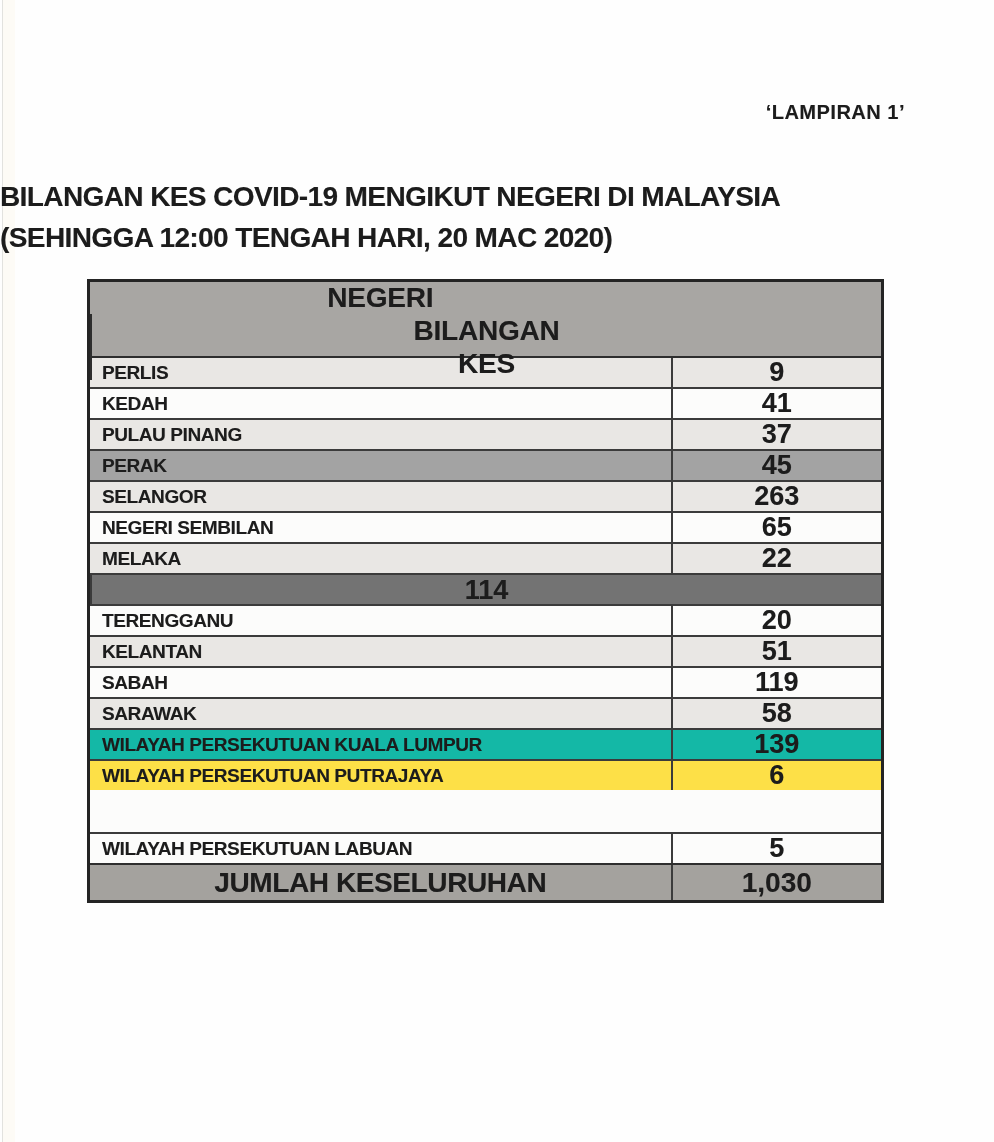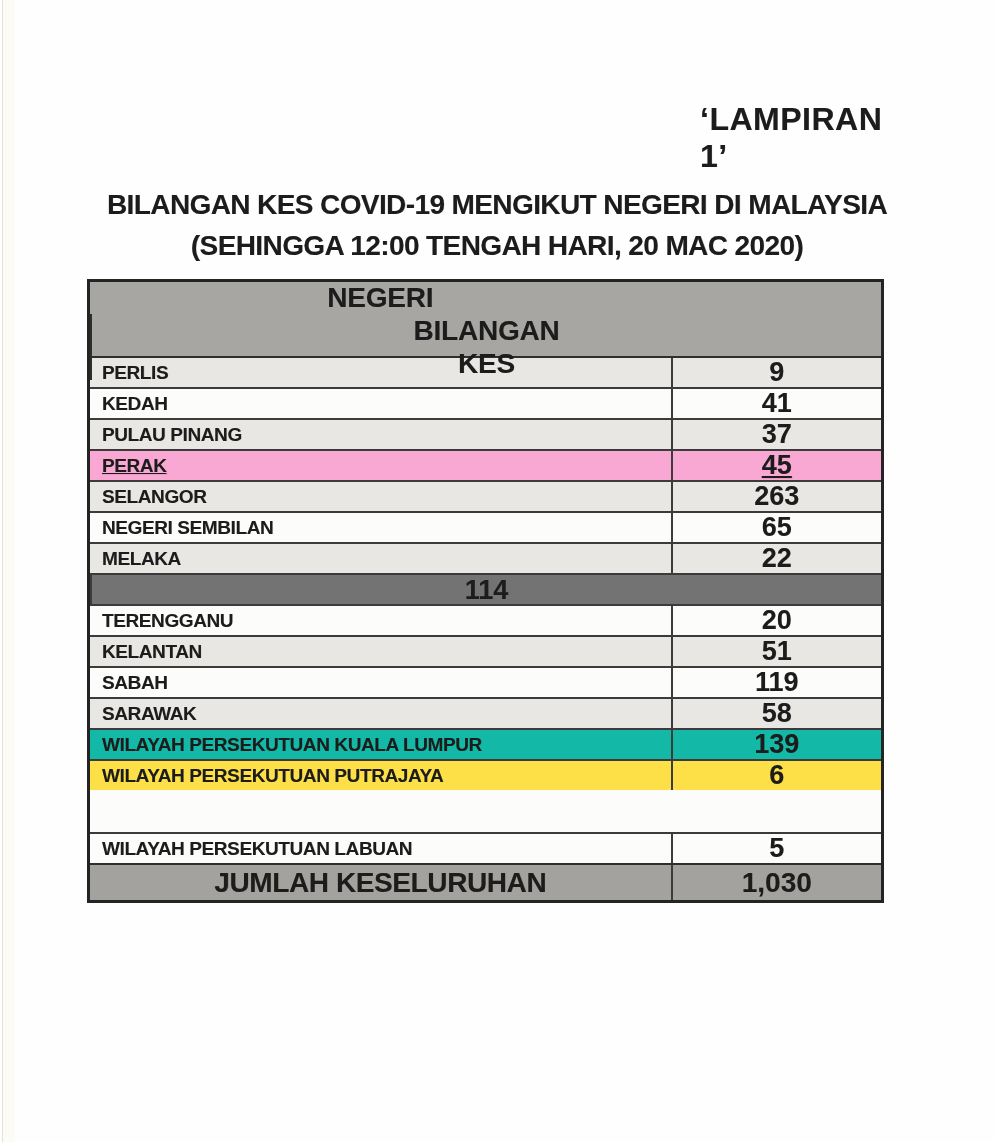--- a/index.html
+++ b/index.html
@@ -18,28 +18,28 @@
     width: 1px; height: 100%;
     background: #e2e2df;
   }
   .scan-edge-tint {
     position: absolute; left: 3px; top: 0;
     width: 12px; height: 100%;
     background: #fbf8ee; opacity: 0.55;
   }
   .annex {
     position: absolute; top: 101px; left: 700px; width: 205px;
-    text-align: left;
-    font-size: 32px;
+    text-align: right;
+    font-size: 20px;
     letter-spacing: 0.5px;
     text-shadow: 0.3px 0.3px 0.5px rgba(20,20,20,0.35);
   }
   .doc-title {
-    position: absolute; top: 184px; left: 0; width: 994px;
-    text-align: center;
+    position: absolute; top: 176px; left: 0; width: 994px;
+    text-align: left;
     font-size: 28px;
     line-height: 41px;
     letter-spacing: -0.6px;
     text-shadow: 0.3px 0.3px 0.5px rgba(20,20,20,0.35);
   }
   .cases-table {
     position: absolute; top: 279px; left: 87px; width: 797px;
     border: 3px solid #242424;
     box-sizing: border-box;
     background: #fcfcfb;
@@ -132,21 +132,21 @@
   <div class="trow" style="background: rgb(252, 252, 251);">
     <div class="cell name">KEDAH</div>
     <div class="cell num">41</div>
   </div>
 
   <div class="trow" style="background: rgb(233, 231, 228);">
     <div class="cell name">PULAU PINANG</div>
     <div class="cell num">37</div>
   </div>
 
-  <div class="trow" style="background: #f9a8d4; text-decoration: underline;">
+  <div class="trow" style="background: #a3a3a3;">
     <div class="cell name">PERAK</div>
     <div class="cell num">45</div>
   </div>
 
   <div class="trow" style="background: rgb(233, 231, 228);">
     <div class="cell name">SELANGOR</div>
     <div class="cell num">263</div>
   </div>
 
   <div class="trow" style="background: rgb(252, 252, 251);">

